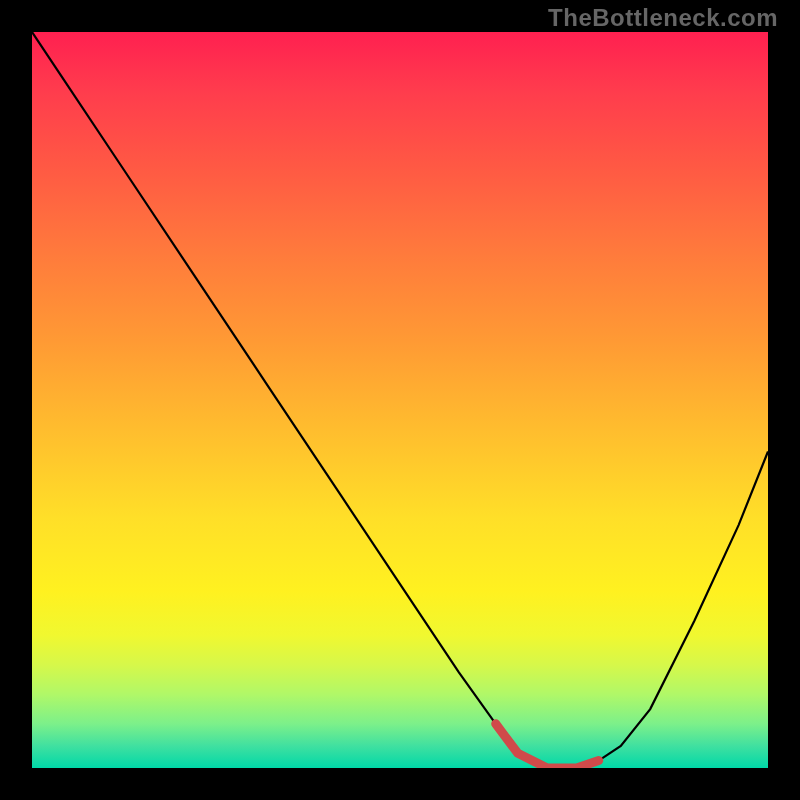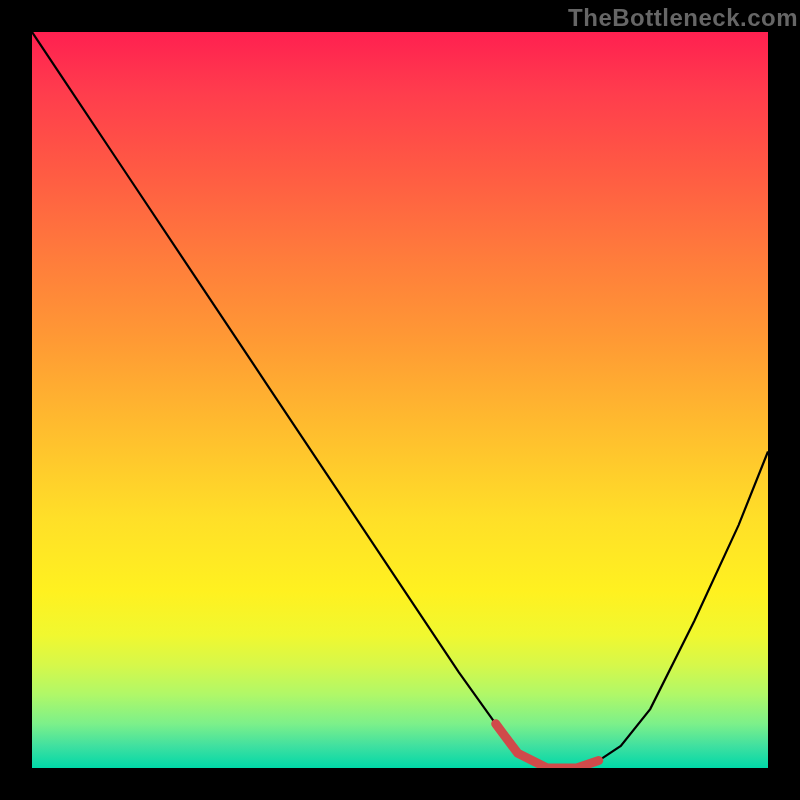--- a/index.html
+++ b/index.html
@@ -13,21 +13,21 @@
   }
   .outer {
     position: relative;
     width: 800px;
     height: 800px;
     background: #000000;
   }
   .watermark {
     position: absolute;
     top: 4px;
-    right: 2px;
+    right: 22px;
     color: #666666;
     font-size: 24px;
     font-weight: bold;
     letter-spacing: 0.5px;
     z-index: 10;
   }
   .plot-area {
     position: absolute;
     left: 32px;
     top: 32px;

